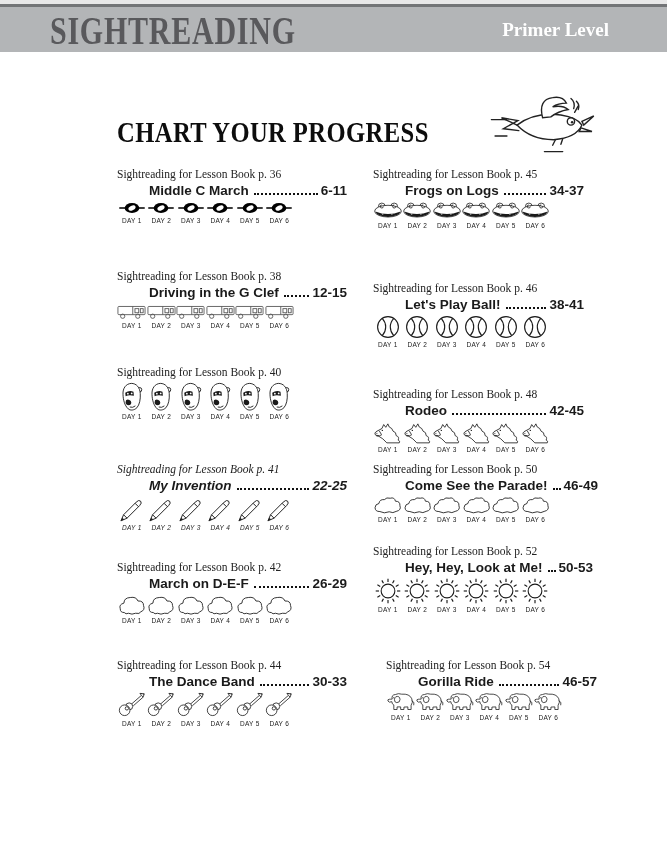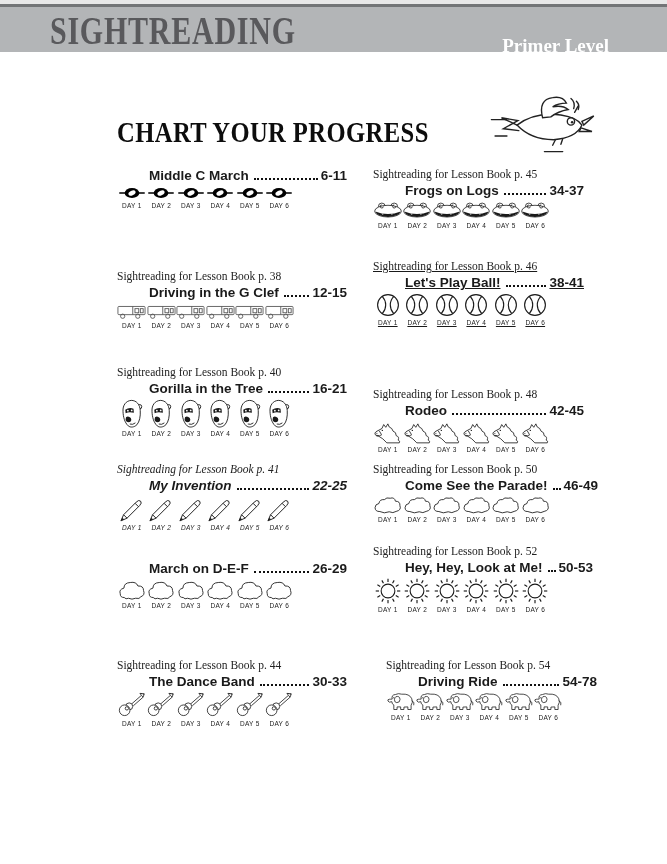--- a/index.html
+++ b/index.html
@@ -11,21 +11,21 @@
   
   .top-strip{position:absolute;left:0;top:0;width:667px;height:3px;background:#737577;}
   .band{position:absolute;left:0;top:3px;width:667px;height:45px;background:var(--band,#b3b5b7);}
   .band-title{
     position:absolute;left:50px;top:3px;height:45px;line-height:47px;
     font-family:"Liberation Serif",serif;font-weight:bold;font-size:40px;
     color:var(--band_title,#59595c);letter-spacing:1px;
     transform:scaleX(0.75);transform-origin:left center;white-space:nowrap;
   }
   .band-level{
-    position:absolute;right:58px;top:19px;height:63px;line-height:45px;
+    position:absolute;right:58px;top:3px;height:63px;line-height:45px;
     font-family:"Liberation Serif",serif;font-weight:bold;font-size:19px;
     color:var(--level_text,#ffffff);white-space:nowrap;
   }
   
   .section-title{
     position:absolute;left:117px;top:112px;
     font-family:"Liberation Serif",serif;font-weight:bold;font-size:30px;line-height:32px;
     color:#0d0d0d;letter-spacing:0.5px;
     transform:scaleX(0.82);transform-origin:left center;white-space:nowrap;
   }
@@ -191,20 +191,21 @@
       <path d="M101,30 L114,24 L103,34 Z" fill="#fff"></path>
       <path d="M100,37 L112,41 L98,41 Z" fill="#fff"></path>
       <path d="M93,20 l4,-7"></path>
       <circle cx="89" cy="30" r="4" fill="#fff"></circle>
       <circle cx="90.3" cy="31" r="1.4" fill="#222" stroke="none"></circle>
       <path d="M72,50 l-3,6 M80,49 l-2,6"></path>
     </g>
   </svg>
 
   <div class="entry" style="left:117px;top:164px;width:230px;">
+    <div class="lesson">Sightreading for Lesson Book p. 36</div>
     <div class="title-row">
       <span class="title">Middle C March</span>
       <span class="leader"></span>
       <span class="pages">6-11</span>
     </div>
     <div class="icon-row">
         <div class="day-cell">
           <div class="icon icon-wholenote">
             <svg>
               <use href="#sym-wholenote" width="100%" height="100%"></use>
@@ -309,25 +310,20 @@
               <use href="#sym-bus" width="100%" height="100%"></use>
             </svg>
           </div>
           <span class="day-label">DAY 6</span>
         </div>
       </div>
   </div>
 
   <div class="entry" style="left:117px;top:362px;width:230px;">
     <div class="lesson">Sightreading for Lesson Book p. 40</div>
-    <div class="title-row">
-      <span class="title">Gorilla in the Tree</span>
-      <span class="leader"></span>
-      <span class="pages">16-21</span>
-    </div>
     <div class="icon-row">
         <div class="day-cell">
           <div class="icon icon-gorilla">
             <svg>
               <use href="#sym-gorilla" width="100%" height="100%"></use>
             </svg>
           </div>
           <span class="day-label">DAY 1</span>
         </div>
         <div class="day-cell">
@@ -426,20 +422,21 @@
             <svg>
               <use href="#sym-pencil" width="100%" height="100%"></use>
             </svg>
           </div>
           <span class="day-label">DAY 6</span>
         </div>
       </div>
   </div>
 
   <div class="entry" style="left:117px;top:557px;width:230px;">
+    <div class="lesson">Sightreading for Lesson Book p. 42</div>
     <div class="title-row">
       <span class="title">March on D-E-F</span>
       <span class="leader"></span>
       <span class="pages">26-29</span>
     </div>
     <div class="icon-row">
         <div class="day-cell">
           <div class="icon icon-bush">
             <svg>
               <use href="#sym-bush" width="100%" height="100%"></use>
@@ -601,21 +598,21 @@
           <div class="icon icon-frog">
             <svg>
               <use href="#sym-frog" width="100%" height="100%"></use>
             </svg>
           </div>
           <span class="day-label">DAY 6</span>
         </div>
       </div>
   </div>
 
-  <div class="entry" style="left:373px;top:256px;width:211px;text-decoration:underline;">
+  <div class="entry" style="left:373px;top:278px;width:211px;">
     <div class="lesson">Sightreading for Lesson Book p. 46</div>
     <div class="title-row">
       <span class="title">Let's Play Ball!</span>
       <span class="leader"></span>
       <span class="pages">38-41</span>
     </div>
     <div class="icon-row">
         <div class="day-cell">
           <div class="icon icon-baseball">
             <svg>
@@ -840,23 +837,23 @@
             </svg>
           </div>
           <span class="day-label">DAY 6</span>
         </div>
       </div>
   </div>
 
   <div class="entry" style="left:386px;top:655px;width:211px;">
     <div class="lesson">Sightreading for Lesson Book p. 54</div>
     <div class="title-row">
-      <span class="title">Driving Ride</span>
-      <span class="leader"></span>
-      <span class="pages">54-78</span>
+      <span class="title">Gorilla Ride</span>
+      <span class="leader"></span>
+      <span class="pages">46-57</span>
     </div>
     <div class="icon-row">
         <div class="day-cell">
           <div class="icon icon-elephant">
             <svg>
               <use href="#sym-elephant" width="100%" height="100%"></use>
             </svg>
           </div>
           <span class="day-label">DAY 1</span>
         </div>

